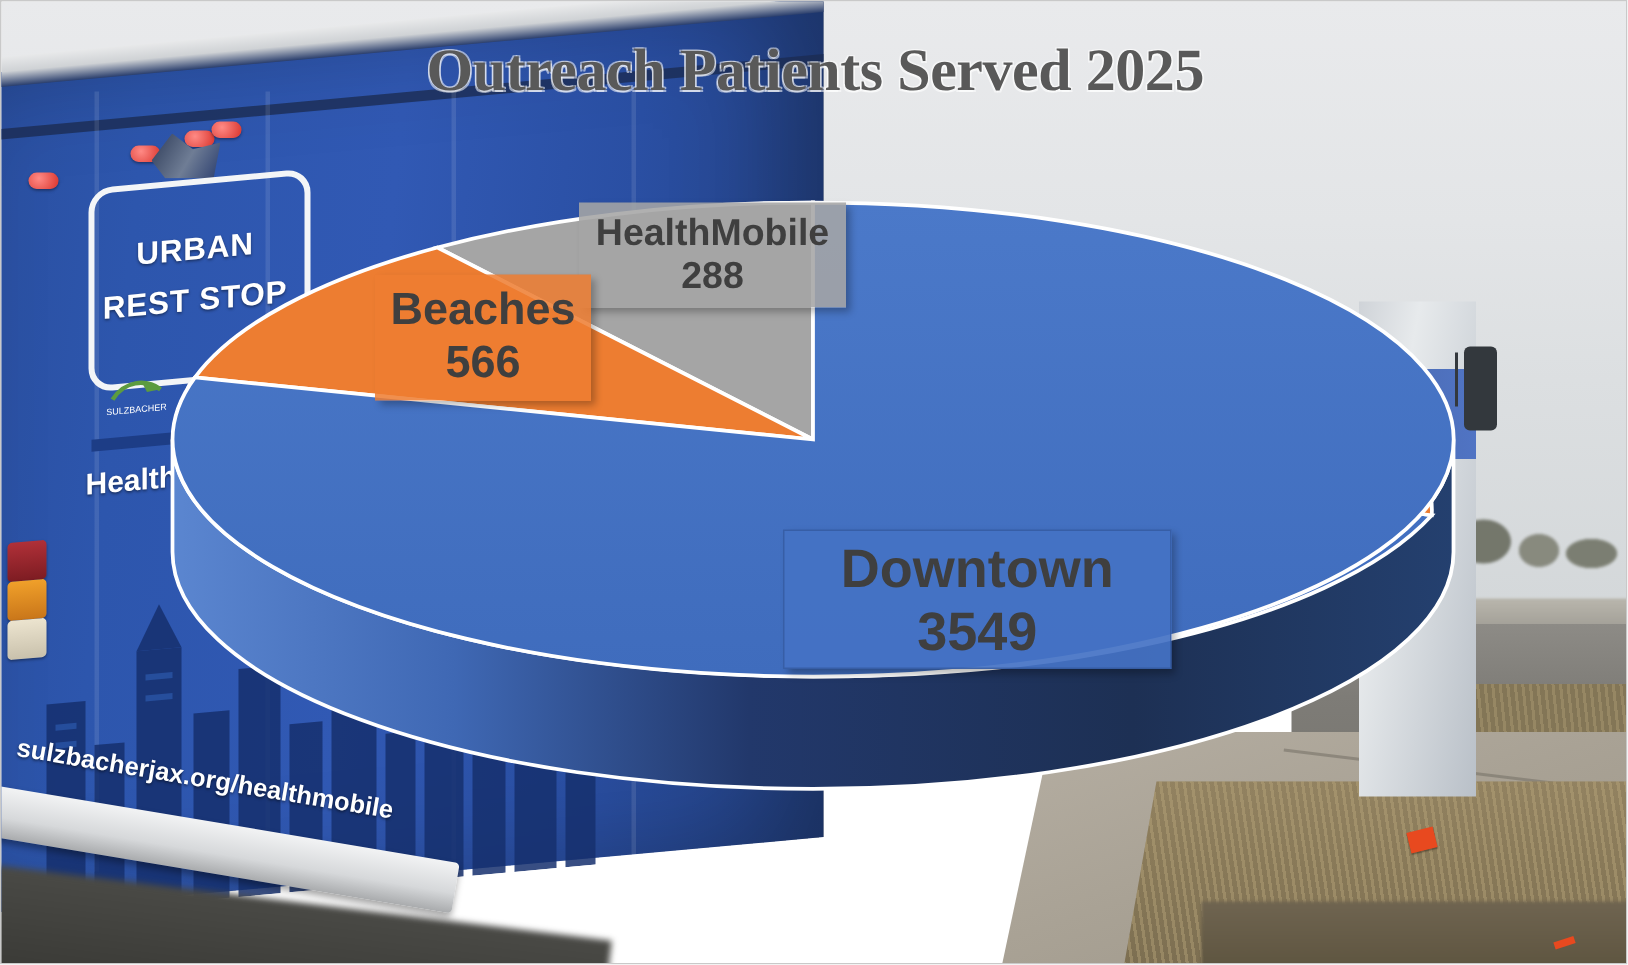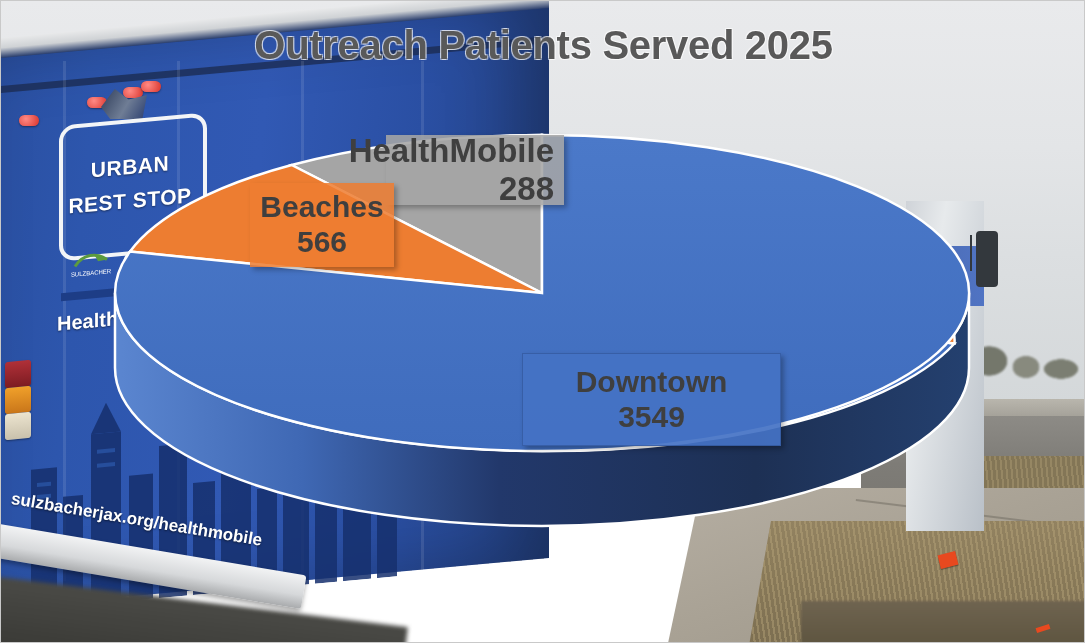--- a/index.html
+++ b/index.html
@@ -187,55 +187,55 @@
   .mirror{
     position:absolute;left:975px;top:230px;width:22px;height:56px;
     background:#33383d;border-radius:4px;
     box-shadow:-16px -6px 0 -10px #33383d, -26px -16px 0 -12px #33383d;
   }
 
   
   .chart-title{
     position:absolute;left:0;top:22px;width:1085px;text-align:center;
     font-size:40px;font-weight:bold;color:#595959;
-    font-family:Liberation Sans, sans-serif;
+    font-family:Liberation Serif, serif;
     text-shadow:
       -1px -1px 0 rgba(255,255,255,.55),
        1px -1px 0 rgba(255,255,255,.55),
       -1px  1px 0 rgba(255,255,255,.55),
        1px  1px 0 rgba(255,255,255,.55);
     letter-spacing:-.3px;z-index:40;
   }
 
   
   .pie-wrap{position:absolute;left:0;top:0;width:1085px;height:643px;z-index:20;}
 
   
   .dlabel{
     position:absolute;z-index:30;text-align:center;
     color:#3f3f3f;font-weight:bold;font-family:"Liberation Sans",sans-serif;
     line-height:1.16;padding:5px 10px;box-sizing:border-box;
     box-shadow:3px 3px 5px rgba(0,0,0,.28);
   }
   .dlabel .v{display:block;}
   #lbl-downtown{
-    left:521px;top:352px;width:259px;height:93px;font-size:30px;
+    left:521px;top:352px;width:259px;height:93px;font-size:36px;
     background:rgba(68,114,196,.92);
     border:1px solid rgba(40,72,130,.45);
     display:flex;flex-direction:column;align-items:center;justify-content:center;
   }
   #lbl-beaches{
     left:249px;top:182px;width:144px;height:84px;font-size:30px;
     background:rgba(237,125,49,.86);
     display:flex;flex-direction:column;align-items:center;justify-content:center;
   }
   #lbl-healthmobile{
-    left:385px;top:134px;width:178px;height:70px;font-size:33px;
+    left:385px;top:134px;width:178px;height:70px;font-size:25px;
     background:rgba(165,165,165,.88);
-    display:flex;flex-direction:column;align-items:flex-end;justify-content:center;
+    display:flex;flex-direction:column;align-items:center;justify-content:center;
   }
 </style>
 </head>
 <body>
 
 <div id="stage">
 
   <div class="photo">
     <div class="sky"></div>
     <div class="treeline"></div>

